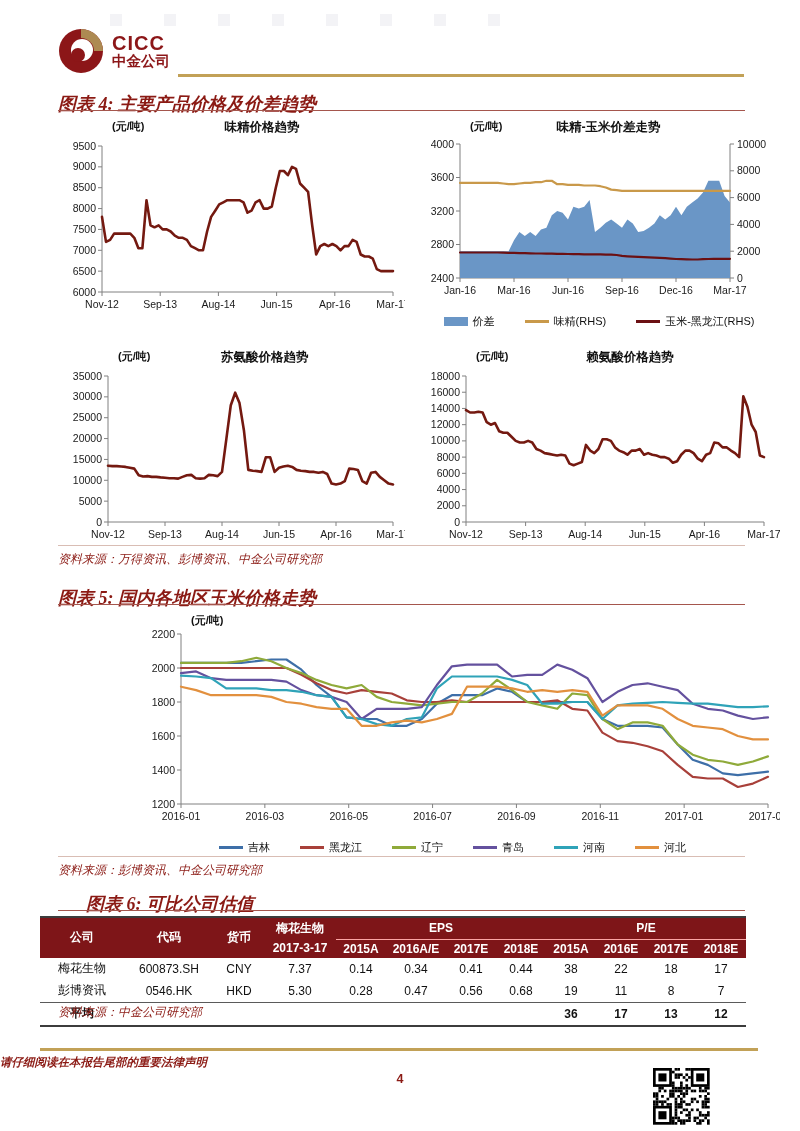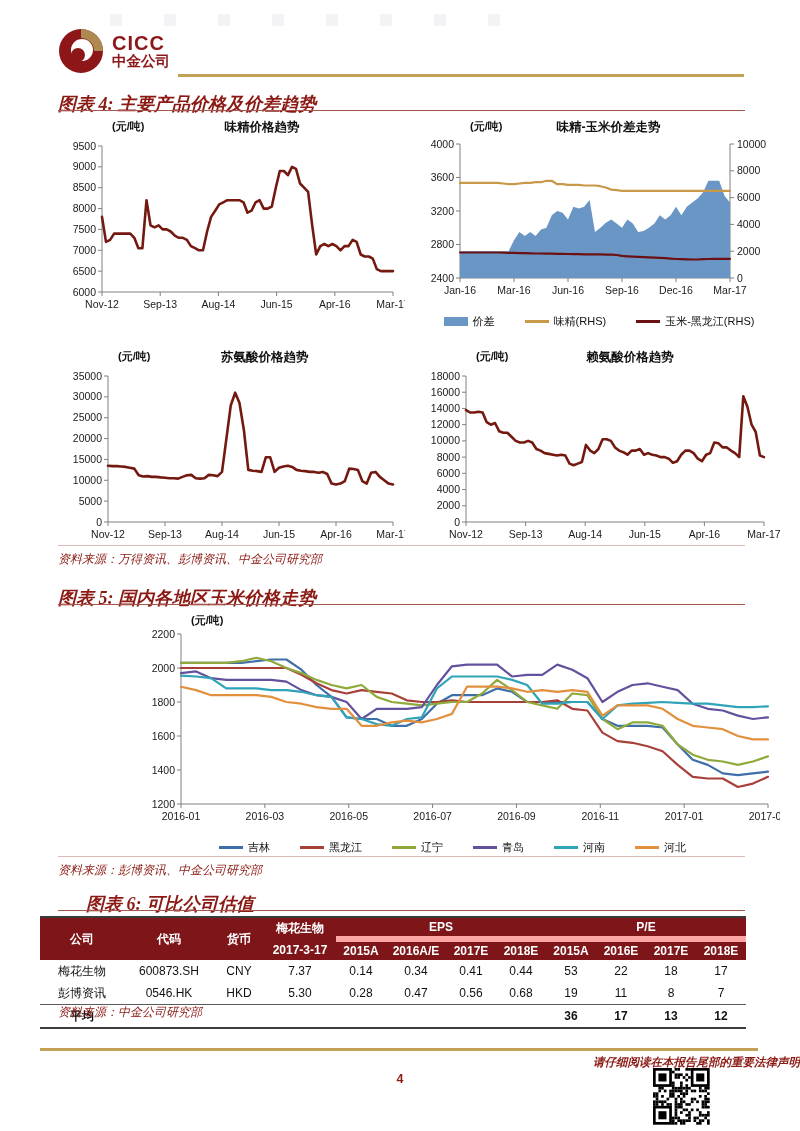--- a/index.html
+++ b/index.html
@@ -26,26 +26,26 @@
   .chart-block svg{display:block;}
   svg{font-family:"Liberation Sans",sans-serif;}
   .legend{display:flex;justify-content:center;align-items:center;gap:30px;margin-top:2px;}
   .legend .item{display:flex;align-items:center;gap:5px;font-size:11px;color:#111;}
   .sw-area{width:24px;height:9px;display:inline-block;}
   .sw-line{width:24px;height:3px;display:inline-block;}
   
   table.val{border-collapse:collapse;table-layout:fixed;width:706px;
             border-top:2px solid #3c3c3c;border-bottom:2px solid #3c3c3c;font-size:12px;}
   table.val th{background:#7E1518;color:#fff;font-weight:700;padding:2px 1px;text-align:center;}
-  table.val th.grp{border-bottom:6px solid #fca5a5;}
+  table.val th.grp{border-bottom:1px solid #fca5a5;}
   table.val td{padding:2.5px 1px;text-align:center;color:#111;}
   table.val tr.avg td{border-top:1px solid #5a5a5a;font-weight:700;}
   
   .legal{font-family:"Liberation Serif",serif;font-style:italic;font-weight:700;
-         font-size:11.5px;color:#8B1A14;text-align:right;}
+         font-size:11.5px;color:#8B1A14;text-align:left;}
   .pageno{font-size:12.5px;font-weight:700;color:#8B1A14;text-align:center;}
   .auth{font-size:11px;color:#c2c2c2;}
 </style>
 </head>
 <body>
 
 <div class="page">
 
   <div class="abs ghost" style="left:110px;top:14px;">
     <i></i>
@@ -368,21 +368,21 @@
         <tbody>
           <tr>
             <td>梅花生物</td>
             <td>600873.SH</td>
             <td>CNY</td>
             <td>7.37</td>
             <td>0.14</td>
             <td>0.34</td>
             <td>0.41</td>
             <td>0.44</td>
-            <td>53</td>
+            <td>38</td>
             <td>22</td>
             <td>18</td>
             <td>17</td>
           </tr>
           <tr>
             <td>彭博资讯</td>
             <td>0546.HK</td>
             <td>HKD</td>
             <td>5.30</td>
             <td>0.28</td>

